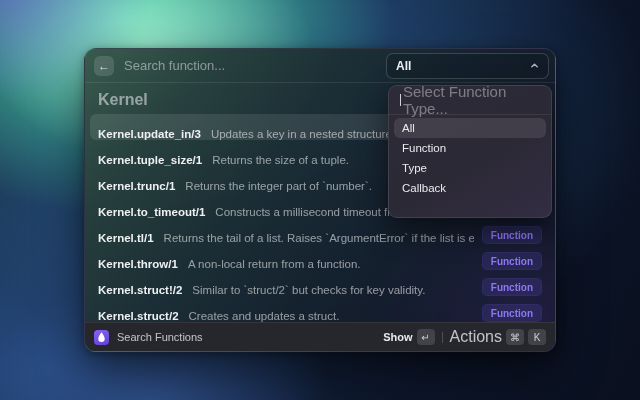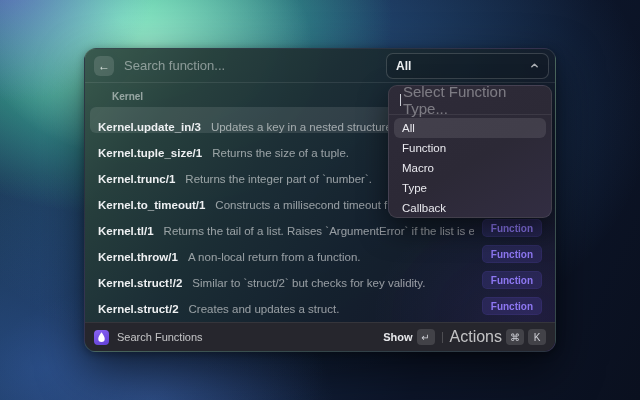--- a/index.html
+++ b/index.html
@@ -33,21 +33,21 @@
         border-bottom:1px solid rgba(255,255,255,0.09); }
   .back{ width:20px; height:20px; border-radius:6px; background:rgba(255,255,255,0.13);
          color:#d9e2de; font-size:12px; line-height:20px; text-align:center; flex:0 0 auto; cursor:default;}
   .search-ph{ margin-left:10px; font-size:13px; color:rgba(255,255,255,0.45); flex:1; }
   .trigger{ width:163px; height:26px; border:1px solid rgba(255,255,255,0.17); border-radius:7px;
             background:rgba(10,18,28,0.25); display:flex; align-items:center; padding:0 9px; }
   .trigger .val{ font-size:12px; font-weight:600; color:#eef1f3; flex:1; }
   .chev{ width:9px; height:9px; color:rgba(255,255,255,0.65); }
   
   .list{ position:relative; }
-  .sect{ padding:8px 27px 5px; font-size:10px; font-weight:600; color:rgba(255,255,255,0.50); }
+  .sect{ padding:8px 13px 5px; font-size:16px; font-weight:600; color:rgba(255,255,255,0.50); }
   .row{ height:26px; margin:0 5px; padding:0 8px; display:flex; align-items:flex-end; border-radius:6px; }
   .row.sel{ background:rgba(255,255,255,0.10); }
   .row .nm{ font-size:11.5px; font-weight:700; color:#eef0f2; white-space:nowrap; }
   .row .ds{ font-size:11.5px; color:rgba(255,255,255,0.55); margin-left:10px; flex:1;
             white-space:nowrap; overflow:hidden; }
   .badge{ flex:0 0 auto; margin-left:8px; font-size:10px; font-weight:600; color:#8d77f2;
           background:rgba(112,88,240,0.17); border:1px solid rgba(112,88,240,0.10);
           padding:2.5px 8px; border-radius:5px; }
   
   .panel{ position:absolute; left:303px; top:36px; width:164px; height:133px;
@@ -149,21 +149,20 @@
   </div>
 
   <div class="panel">
     <div class="pin">
       <span class="caret"></span>
       <span class="ph">Select Function Type...</span>
     </div>
     <div class="opts" id="opts">
         <div class="opt sel">All</div>
         <div class="opt">Function</div>
-        <div class="opt">Macro</div>
         <div class="opt">Type</div>
         <div class="opt">Callback</div>
       </div>
   </div>
 
   <div class="ftr">
     <div class="appico">
       <svg viewBox="0 0 12 15" fill="#ffffff">
           <path d="M6 0.5 C3.6 4 1.6 6.4 1.6 9.2 a4.4 4.4 0 0 0 8.8 0 C10.4 6.4 8.4 4 6 0.5 Z"></path>
         </svg>

